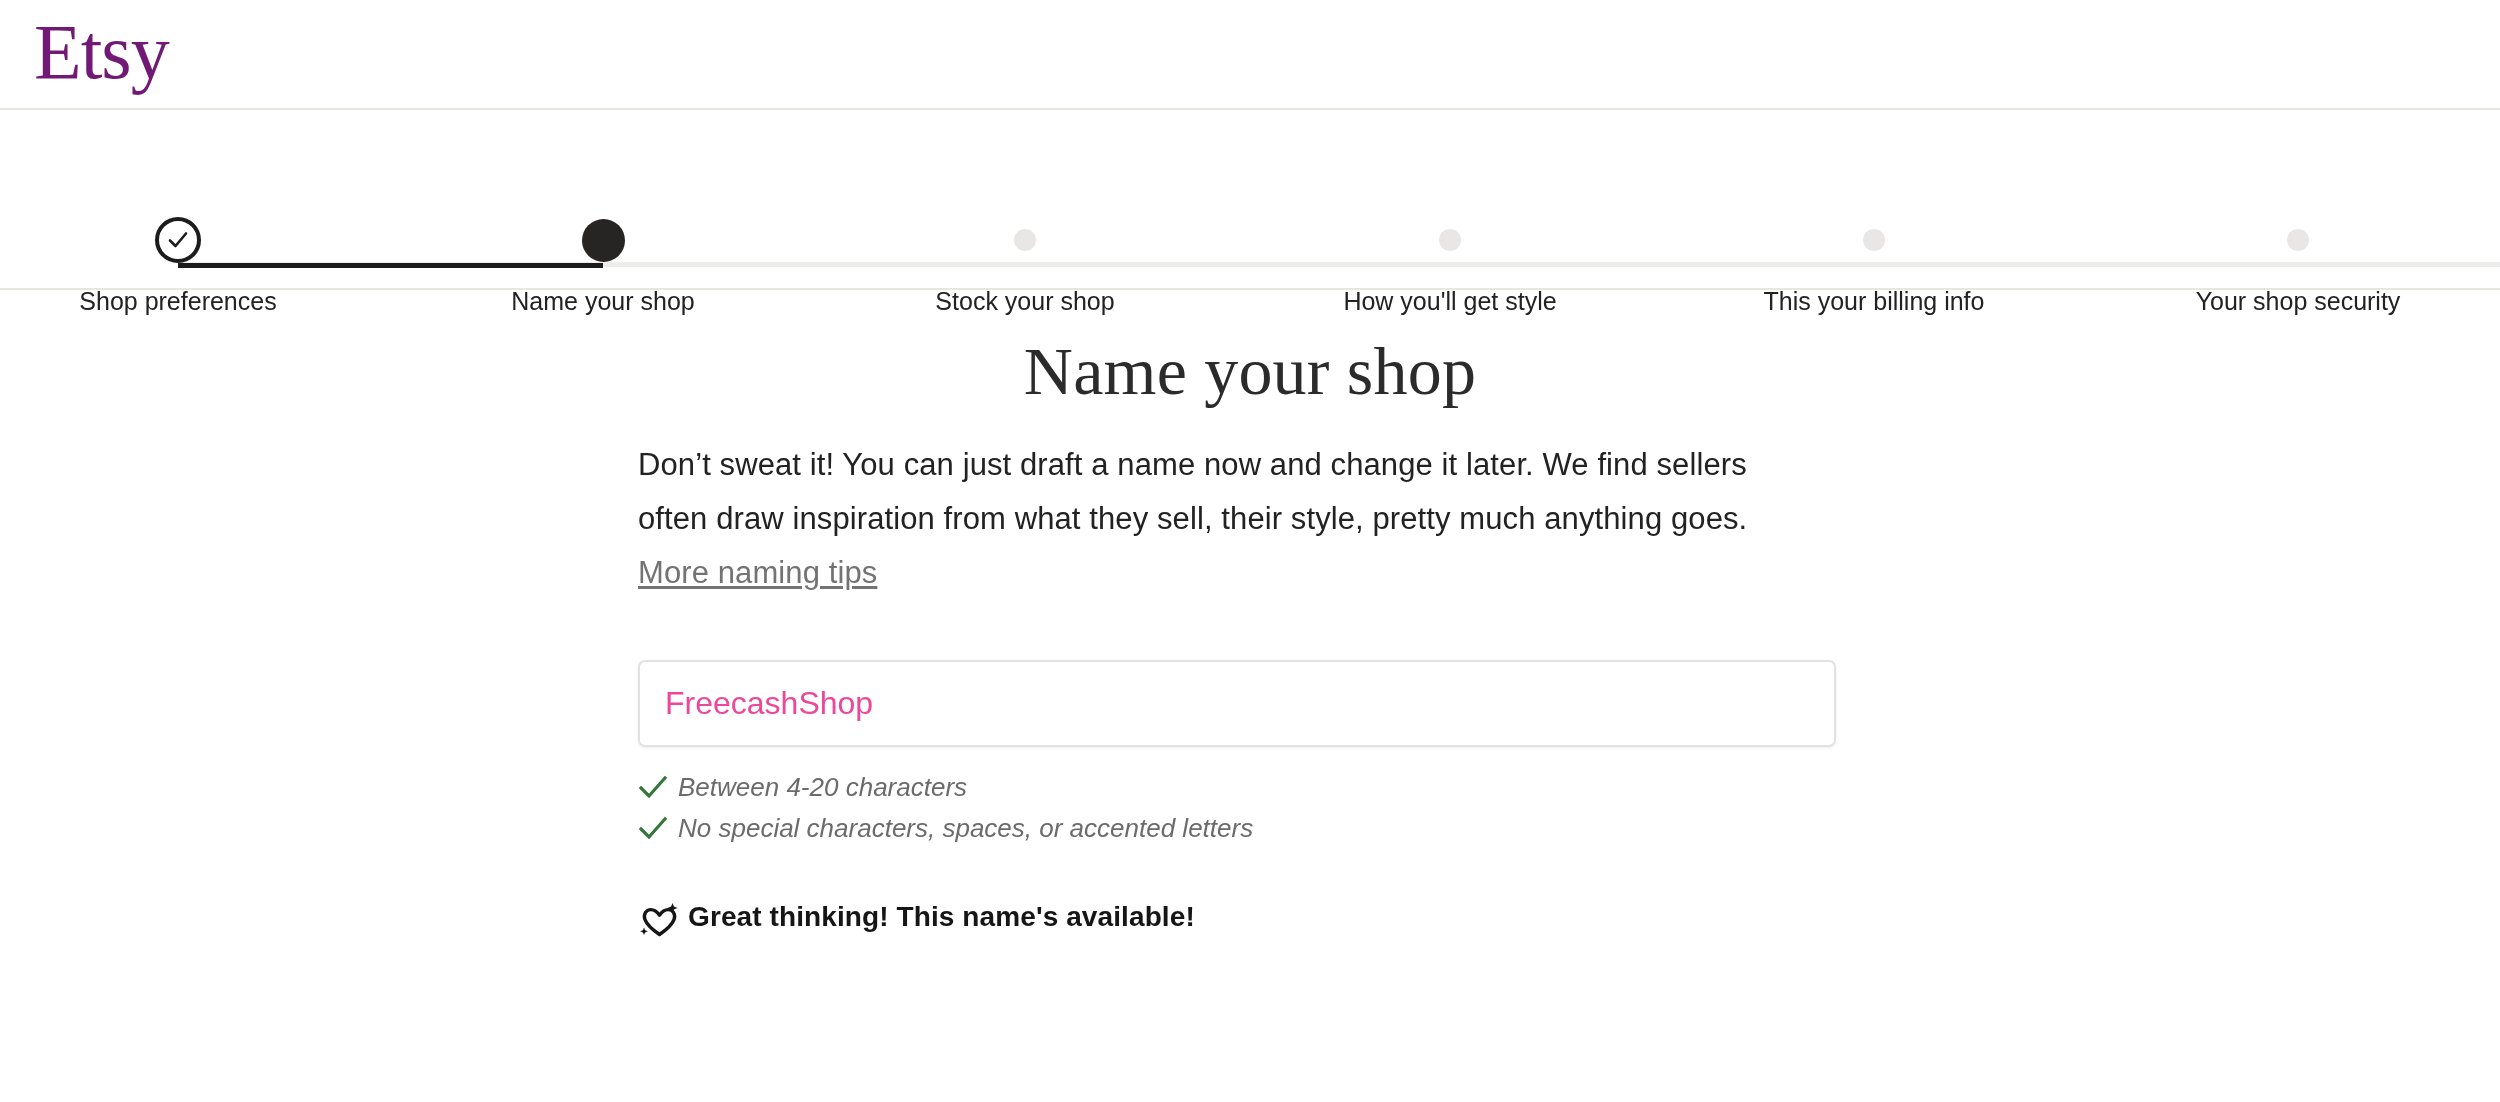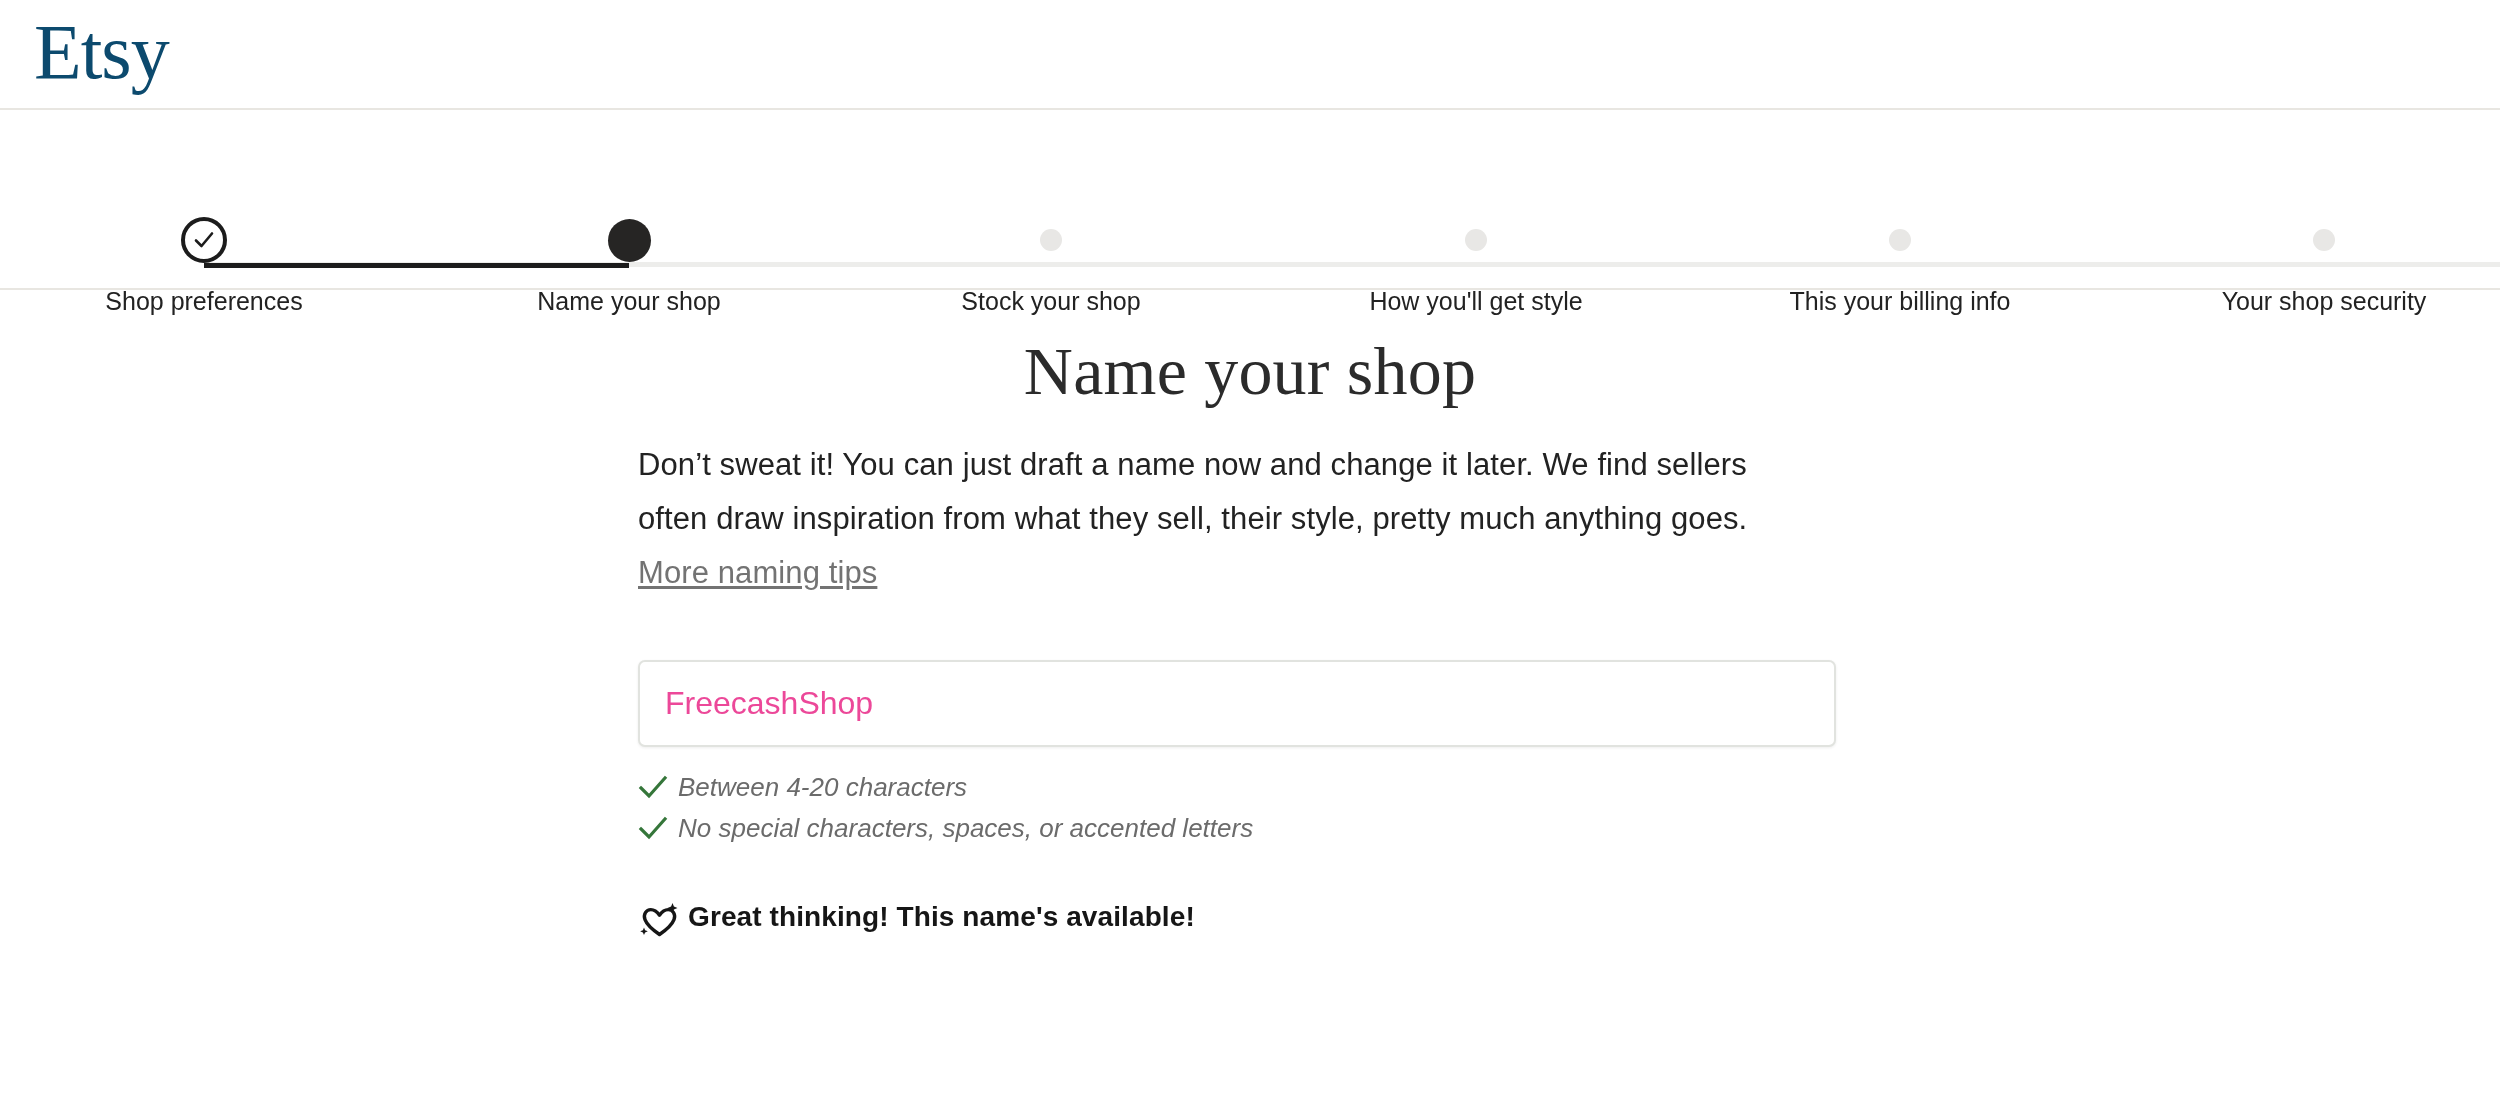--- a/index.html
+++ b/index.html
@@ -28,33 +28,32 @@
     background: #ffffff;
   }
   .logo {
     position: absolute;
     left: 34px;
     top: 2px;
     font-family: "Liberation Serif", serif;
     font-size: 78px;
     line-height: 100px;
     letter-spacing: -1px;
-    color: #0c4a6e;
+    color: #701a75;
     font-weight: 400;
     cursor: pointer;
     user-select: none;
   }
 
   
   .stepper-wrap {
     position: relative;
     height: 180px;
     border-bottom: 2px solid #e8e6e1;
     background: #ffffff;
-    padding-left: 26px;
   }
   .stepper {
     position: relative;
     width: 2500px;
     height: 180px;
   }
   .track {
     position: absolute;
     left: 178px;
     right: 0;

